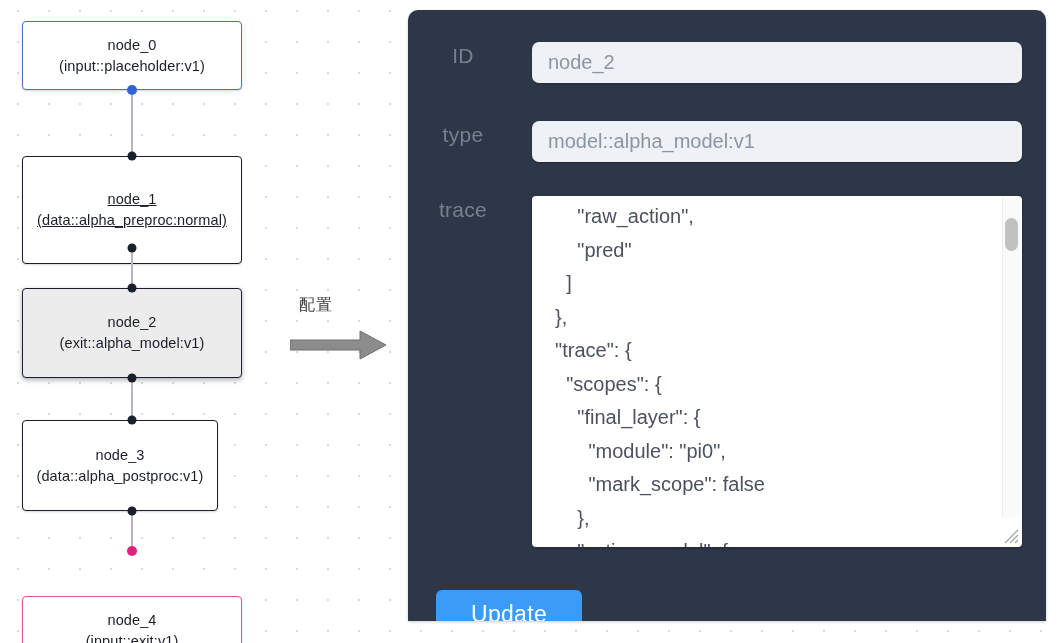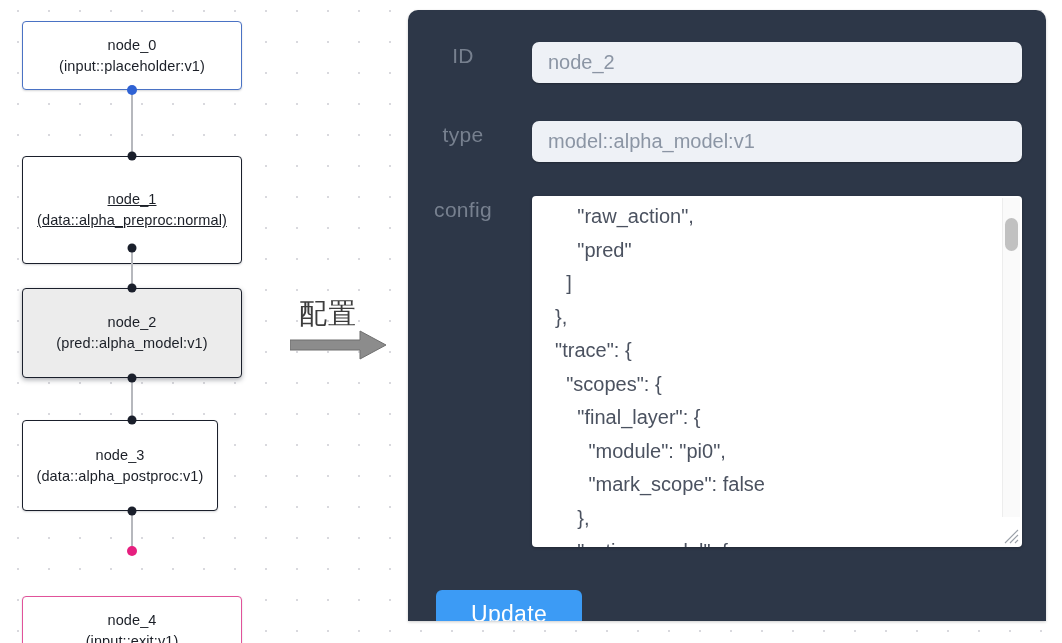--- a/index.html
+++ b/index.html
@@ -81,21 +81,21 @@
     position: absolute;
     left: 290px;
     top: 295px;
     width: 110px;
     height: 70px;
   }
   #arrow-label {
     position: absolute;
     left: 9px;
     top: 0px;
-    font-size: 28px;
+    font-size: 16px;
     color: #3d3d3d;
     letter-spacing: 1px;
     font-family: Liberation Sans, sans-serif;
   }
   #arrow-shape {
     position: absolute;
     left: 0;
     top: 34px;
   }
 
@@ -235,21 +235,21 @@
   </div>
   <div class="handle h-blue" style="left:132px; top:90px;"></div>
 
   <div class="node" style="left:22px; top:156px; width:220px; height:108px;text-decoration:underline;">
     <span class="node-text"><span>node_1</span><br><span>(data::alpha_preproc:normal)</span></span>
   </div>
   <div class="handle" style="left:132px; top:156px;"></div>
   <div class="handle" style="left:132px; top:248px;"></div>
 
   <div class="node is-selected" style="left:22px; top:288px; width:220px; height:90px;">
-    <span class="node-text"><span>node_2</span><br><span>(pred::alpha_model:v1)</span></span>
+    <span class="node-text"><span>node_2</span><br><span>(exit::alpha_model:v1)</span></span>
   </div>
   <div class="handle" style="left:132px; top:288px;"></div>
   <div class="handle" style="left:132px; top:378px;"></div>
 
   <div class="node" style="left:22px; top:420px; width:196px; height:91px;">
     <span class="node-text"><span>node_3</span><br><span>(data::alpha_postproc:v1)</span></span>
   </div>
   <div class="handle" style="left:132px; top:420px;"></div>
   <div class="handle" style="left:132px; top:511px;"></div>
 
@@ -273,21 +273,21 @@
     <div class="field-label">ID</div>
     <input class="text-input" type="text" placeholder="node_2" style="">
   </div>
 
   <div class="field-row" id="row-type">
     <div class="field-label">type</div>
     <input class="text-input" type="text" placeholder="model::alpha_model:v1" style="">
   </div>
 
   <div class="field-row" id="row-config">
-    <div class="field-label">config</div>
+    <div class="field-label">trace</div>
     <div id="config-textarea-wrap">
       <textarea id="config-textarea" spellcheck="false" style="">      "raw_action",
       "pred"
     ]
   },
   "trace": {
     "scopes": {
       "final_layer": {
         "module": "pi0",
         "mark_scope": false

